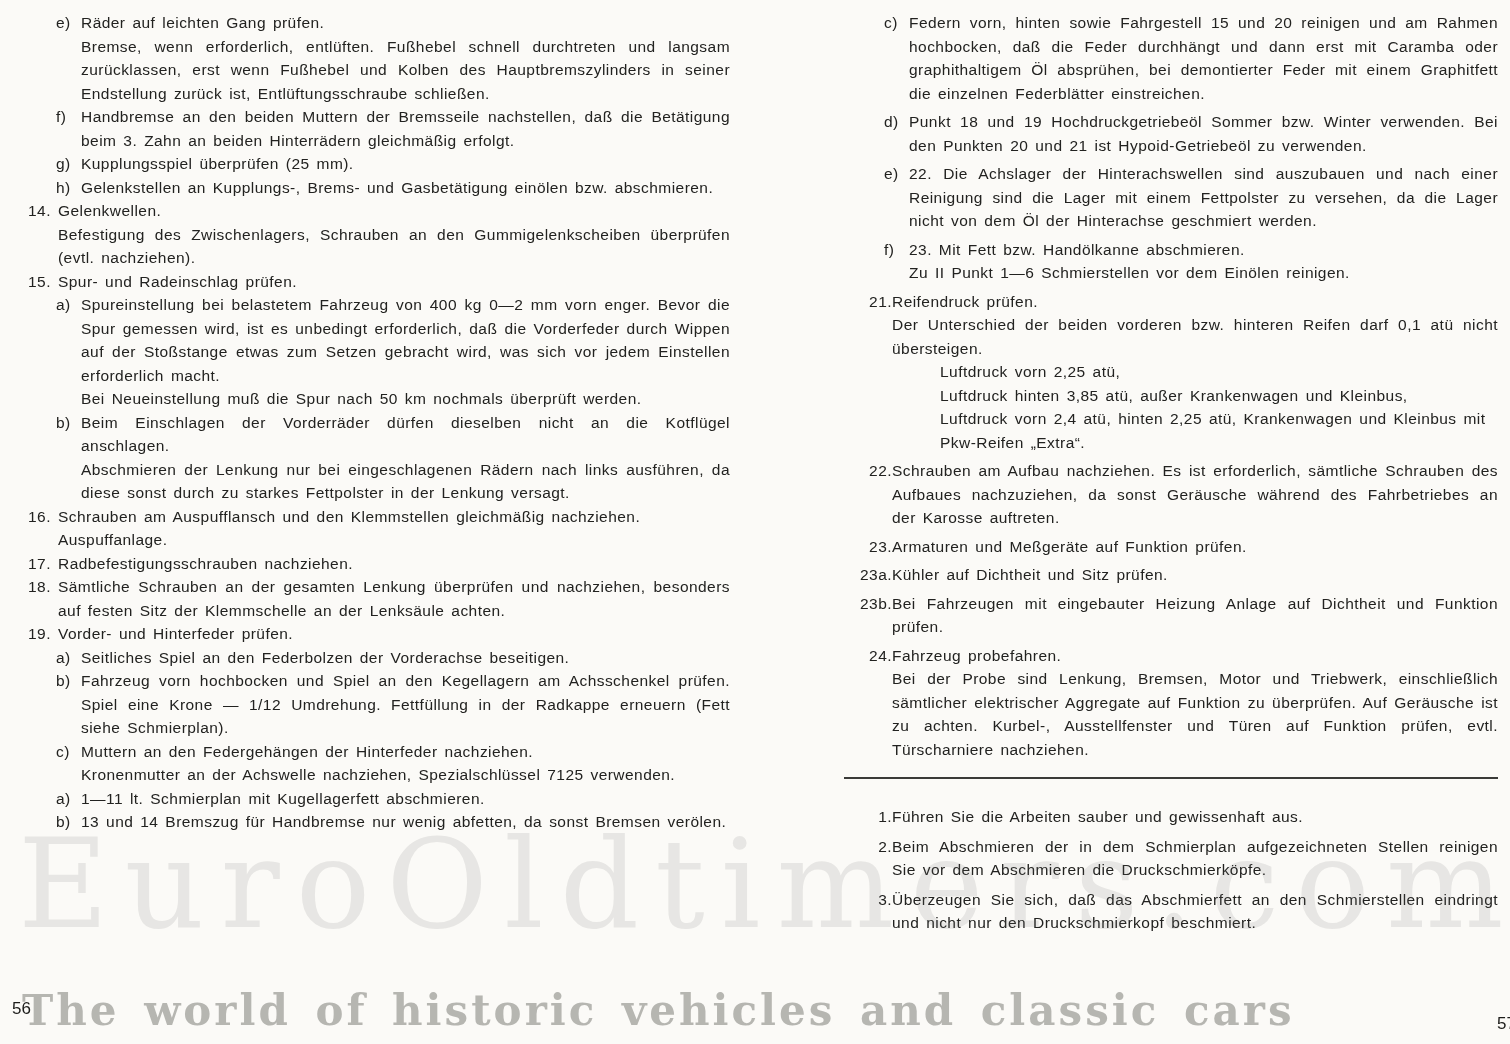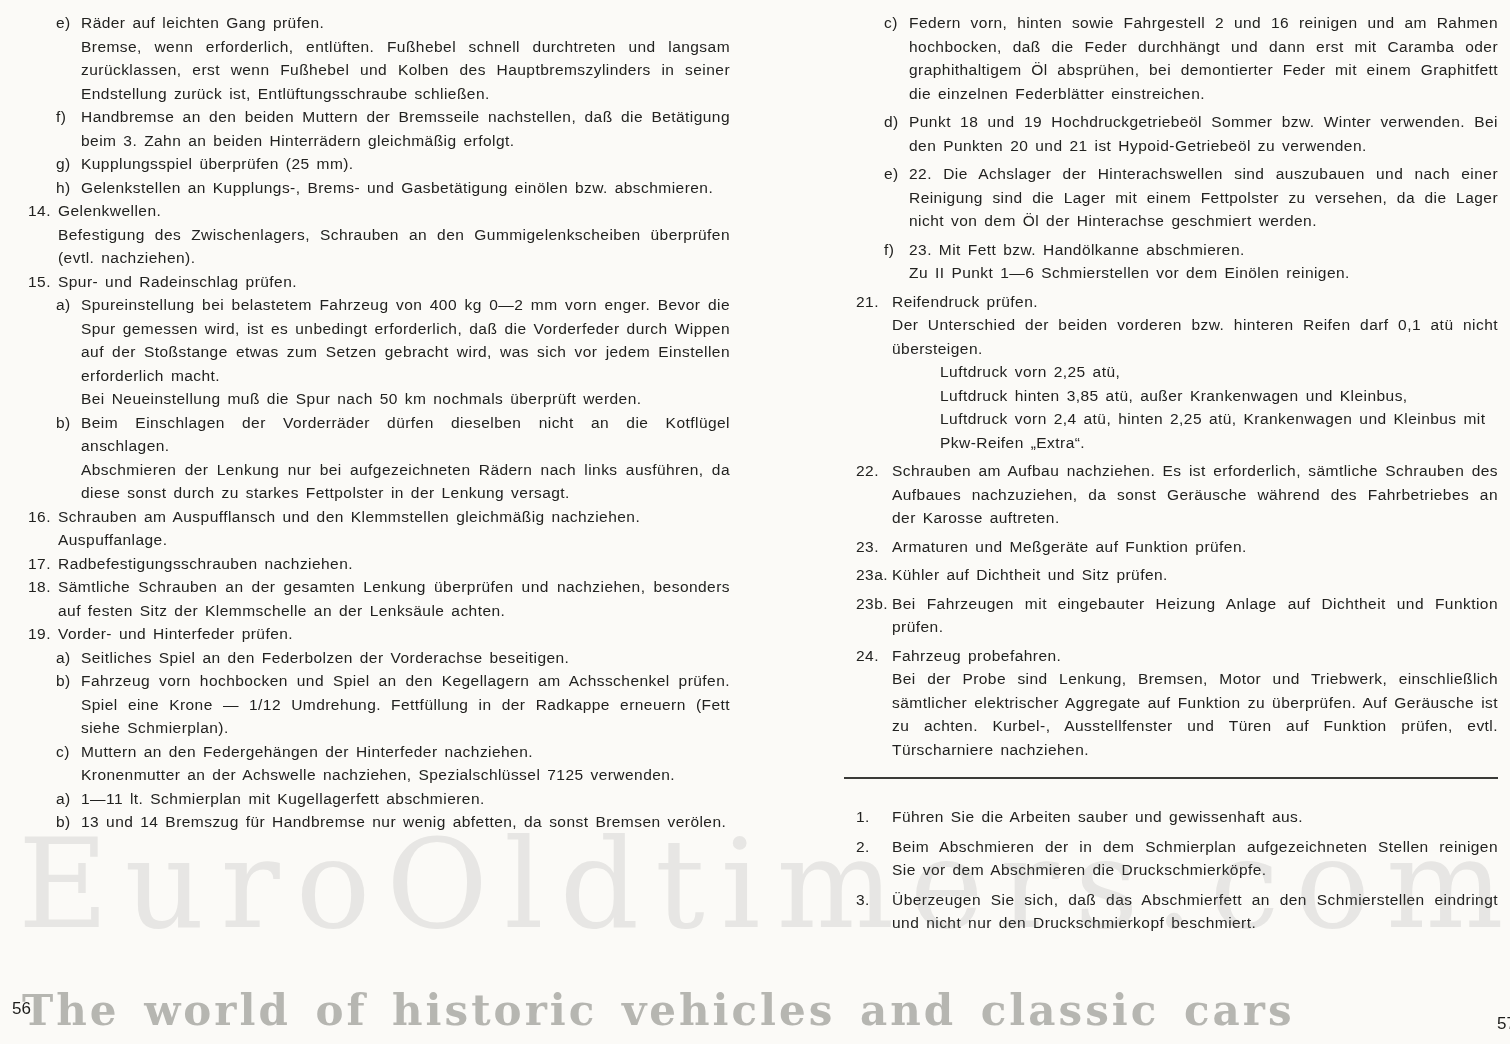--- a/index.html
+++ b/index.html
@@ -13,21 +13,21 @@
     hyphens: auto;
   }
   .column { position: absolute; top: 11px; }
   #left-col  { left: 28px;  width: 702px; }
   #right-col { left: 856px; width: 642px; }
 
   .item { display: flex; align-items: flex-start; }
   #right-col .item { margin-bottom: 5px; }
   .item.level-1 { margin-left: 28px; }
   .item-label { flex: 0 0 30px; }
-  #right-col .item.level-0 > .item-label { flex: 0 0 36px; }
+  #right-col .item.level-0 > .item-label { flex: 0 0 36px; text-align: right; }
   .level-1 > .item-label { flex: 0 0 25px; }
   .item-body { flex: 1; min-width: 0; }
 
   .para, .item-label {
     font-size: 15.5px;
     line-height: 23.5px;
     letter-spacing: 0.45px;
     word-spacing: 2.2px;
   }
   .para { text-align: justify; }
@@ -127,21 +127,21 @@
           <span class="item-label">a)</span>
           <div class="item-body">
             <p class="para">Spureinstellung bei belastetem Fahrzeug von 400 kg 0—2 mm vorn enger. Bevor die Spur gemessen wird, ist es unbedingt erforderlich, daß die Vorderfeder durch Wippen auf der Stoßstange etwas zum Setzen gebracht wird, was sich vor jedem Einstellen erforderlich macht.</p>
             <p class="para">Bei Neueinstellung muß die Spur nach 50 km nochmals überprüft werden.</p>
           </div>
         </div>
         <div class="item level-1">
           <span class="item-label">b)</span>
           <div class="item-body">
             <p class="para">Beim Einschlagen der Vorderräder dürfen dieselben nicht an die Kotflügel anschlagen.</p>
-            <p class="para">Abschmieren der Lenkung nur bei aufgezeichneten Rädern nach links ausführen, da diese sonst durch zu starkes Fettpolster in der Lenkung versagt.</p>
+            <p class="para">Abschmieren der Lenkung nur bei eingeschlagenen Rädern nach links ausführen, da diese sonst durch zu starkes Fettpolster in der Lenkung versagt.</p>
           </div>
         </div>
         <div class="item level-0">
           <span class="item-label">16.</span>
           <div class="item-body">
             <p class="para">Schrauben am Auspufflansch und den Klemmstellen gleichmäßig nachziehen.</p>
             <p class="para">Auspuffanlage.</p>
           </div>
         </div>
         <div class="item level-0">
@@ -194,21 +194,21 @@
           </div>
         </div>
       </div>
   </section>
 
   <section class="column" id="right-col">
     <div>
         <div class="item level-1">
           <span class="item-label">c)</span>
           <div class="item-body">
-            <p class="para">Federn vorn, hinten sowie Fahrgestell 2 und 16 reinigen und am Rahmen hochbocken, daß die Feder durchhängt und dann erst mit Caramba oder graphithaltigem Öl absprühen, bei demontierter Feder mit einem Graphitfett die einzelnen Federblätter einstreichen.</p>
+            <p class="para">Federn vorn, hinten sowie Fahrgestell 15 und 20 reinigen und am Rahmen hochbocken, daß die Feder durchhängt und dann erst mit Caramba oder graphithaltigem Öl absprühen, bei demontierter Feder mit einem Graphitfett die einzelnen Federblätter einstreichen.</p>
           </div>
         </div>
         <div class="item level-1">
           <span class="item-label">d)</span>
           <div class="item-body">
             <p class="para">Punkt 18 und 19 Hochdruckgetriebeöl Sommer bzw. Winter verwenden. Bei den Punkten 20 und 21 ist Hypoid-Getriebeöl zu verwenden.</p>
           </div>
         </div>
         <div class="item level-1">
           <span class="item-label">e)</span>

